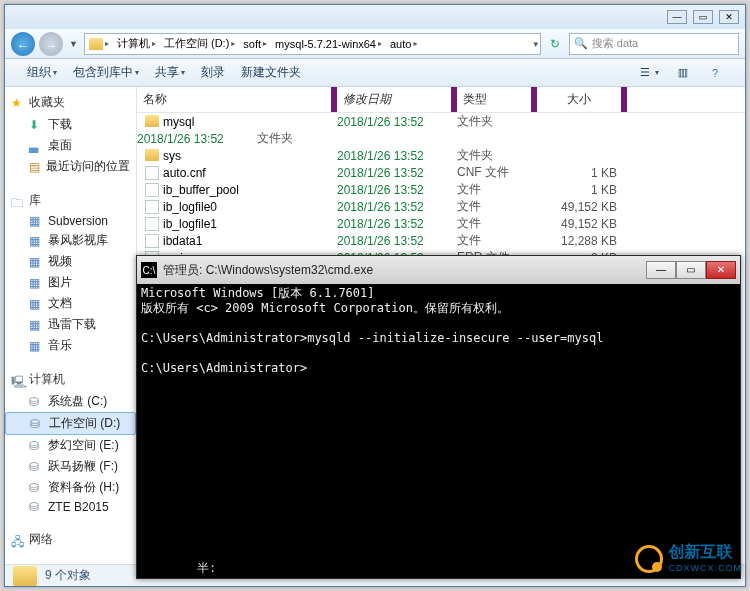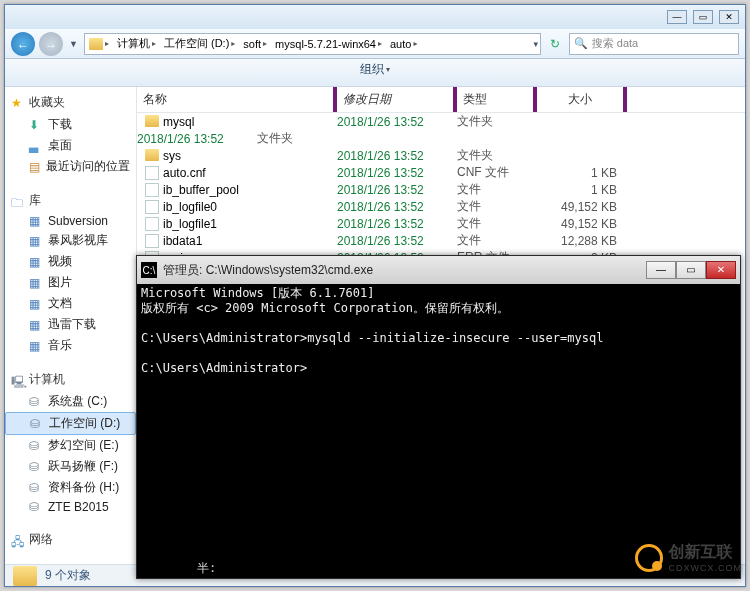--- a/index.html
+++ b/index.html
@@ -28,21 +28,21 @@
 .addressbar { flex:1; height:22px; background:#fff; border:1px solid #a6b6c6; display:flex; align-items:center; font-size:11px; }
 .addressbar .seg { padding: 0 4px; display:flex; align-items:center; gap:2px; cursor:pointer; }
 .folder-icon { width:14px; height:12px; background:linear-gradient(#fce28a,#e8b94e); border-radius:1px; display:inline-block; }
 .caret { font-size:8px; color:#555; }
 .reload { width:20px; height:20px; color:#2a6; font-size:12px; text-align:center; line-height:20px; cursor:pointer; }
 .searchbox { width:170px; height:22px; background:#fff; border:1px solid #a6b6c6; display:flex; align-items:center; font-size:11px; color:#888; padding:0 4px; gap:4px; }
 
 .toolbar {
   height: 28px; background: linear-gradient(#f5f9fd,#e2edf7);
   display:flex; align-items:center; font-size:12px; color:#1a3a5a;
-  padding:0 8px; gap:4px; border-bottom:1px solid #cad6e2;flex-direction:column;
+  padding:0 16px; gap:4px; border-bottom:1px solid #cad6e2;
 }
 .toolbar .titem { padding:2px 6px; cursor:pointer; display:flex; align-items:center; gap:2px; }
 .toolbar .spacer { flex:1; }
 .tb-icon { width:16px; height:16px; display:inline-flex; align-items:center; justify-content:center; font-size:11px; }
 
 .body { display:flex; height: calc(100% - 24px - 30px - 28px - 22px); }
 .sidebar { width:132px; background:#fff; border-right:1px solid #e0e6ec; overflow:hidden; font-size:12px; }
 .sidebar .group { padding:4px 0 8px 0; }
 .sidebar .ghead { display:flex; align-items:center; gap:4px; padding:3px 6px; color:#333; }
 .sidebar .gitem { display:flex; align-items:center; gap:5px; padding:2px 6px 2px 24px; color:#222; cursor:pointer; white-space:nowrap; }
@@ -51,21 +51,21 @@
 .star { color:#f0b000; }
 .dl { color:#3a8; }
 .desk { color:#5a9bd4; }
 .loc { color:#c98b3a; }
 .lib { color:#4e80bd; }
 .drive { color:#7a8a9a; }
 .net { color:#4a90c2; }
 
 .filepane { flex:1; background:#fff; overflow:hidden; position:relative; }
 .columns { display:flex; font-size:12px; color:#333; border-bottom:1px solid #e3e7ec; }
-.columns .col { padding:4px 6px; border-right:4px solid #701a75; cursor:pointer; }
+.columns .col { padding:4px 6px; border-right:6px solid #701a75; cursor:pointer; }
 .columns .c1 { width:200px; } .columns .c2 { width:120px;font-style:italic; } .columns .c3 { width:80px; } .columns .c4 { width:90px; text-align:center; }
 .rows { font-size:12px; }
 .row { display:flex; align-items:center; height:17px; }
 .row .c1 { width:200px; padding-left:8px; display:flex; align-items:flex-start; gap:4px; }
 .row .c2 { width:120px; color:#15803d; }
 .row .c3 { width:80px; color:#555; }
 .row .c4 { width:90px; text-align:right; color:#555; padding-right:10px; }
 .file-icon { width:14px; height:14px; background:#fff; border:1px solid #bcc; display:inline-block; }
 .fold-icon { width:14px; height:12px; background:linear-gradient(#fce28a,#e8b94e); border-radius:1px; display:inline-block; }
 
@@ -82,22 +82,22 @@
 .cmd-ic { width:16px; height:16px; background:#000; color:#fff; font-size:10px; display:inline-flex; align-items:center; justify-content:center; margin-right:6px; }
 .cmd-title { flex:1; color:#222; }
 .cmd-btns { display:flex; gap:0; }
 .cbtn { width:30px; height:18px; border:1px solid #888; background:linear-gradient(#f5f5f5,#ddd); font-size:10px; text-align:center; line-height:16px; cursor:pointer; }
 .cbtn.close { background:linear-gradient(#e57373,#c62828); color:#fff; border-color:#8a1c1c; }
 .cmd-body { flex:1; background:#000; color:#eee; font-family:"NSimSun","Consolas",monospace; font-size:12px; padding:2px 4px; white-space:pre; overflow:hidden; line-height:15px; }
 .cmd-status { height:18px; background:#000; color:#ccc; font-family:"NSimSun",monospace; font-size:12px; padding:0 60px; }
 
 
 .watermark {
-  position:absolute; right:8px; bottom:18px; display:flex; align-items:center; gap:6px;
-  color:#404040; font-size:16px; font-weight:bold; text-shadow:0 0 3px rgba(0,0,0,0.6);
+  position:absolute; right:8px; bottom:18px; display:flex; align-items:flex-end; gap:6px;
+  color:#0369a1; font-size:16px; font-weight:bold; text-shadow:0 0 3px rgba(0,0,0,0.6);
 }
 .wm-ic { width:28px; height:28px; border-radius:50%; border:3px solid #f5a623; position:relative; }
 .wm-ic::after { content:""; position:absolute; right:-2px; bottom:-2px; width:10px; height:10px; background:#f5a623; border-radius:50%; }
 .wm-sub { font-size:9px; display:block; font-weight:normal; letter-spacing:1px; }
 </style>
 </head>
 <body>
 
 <div class="explorer">
   <div class="titlebar">

